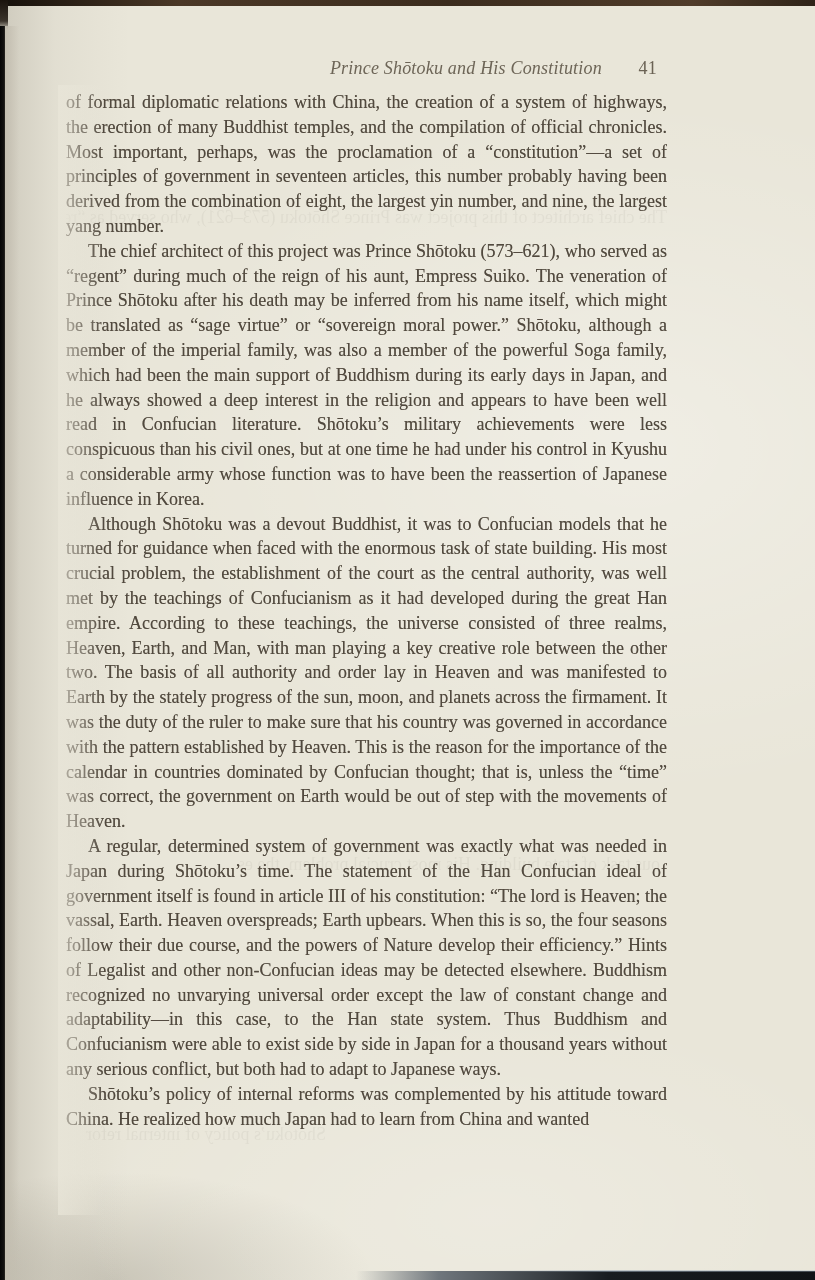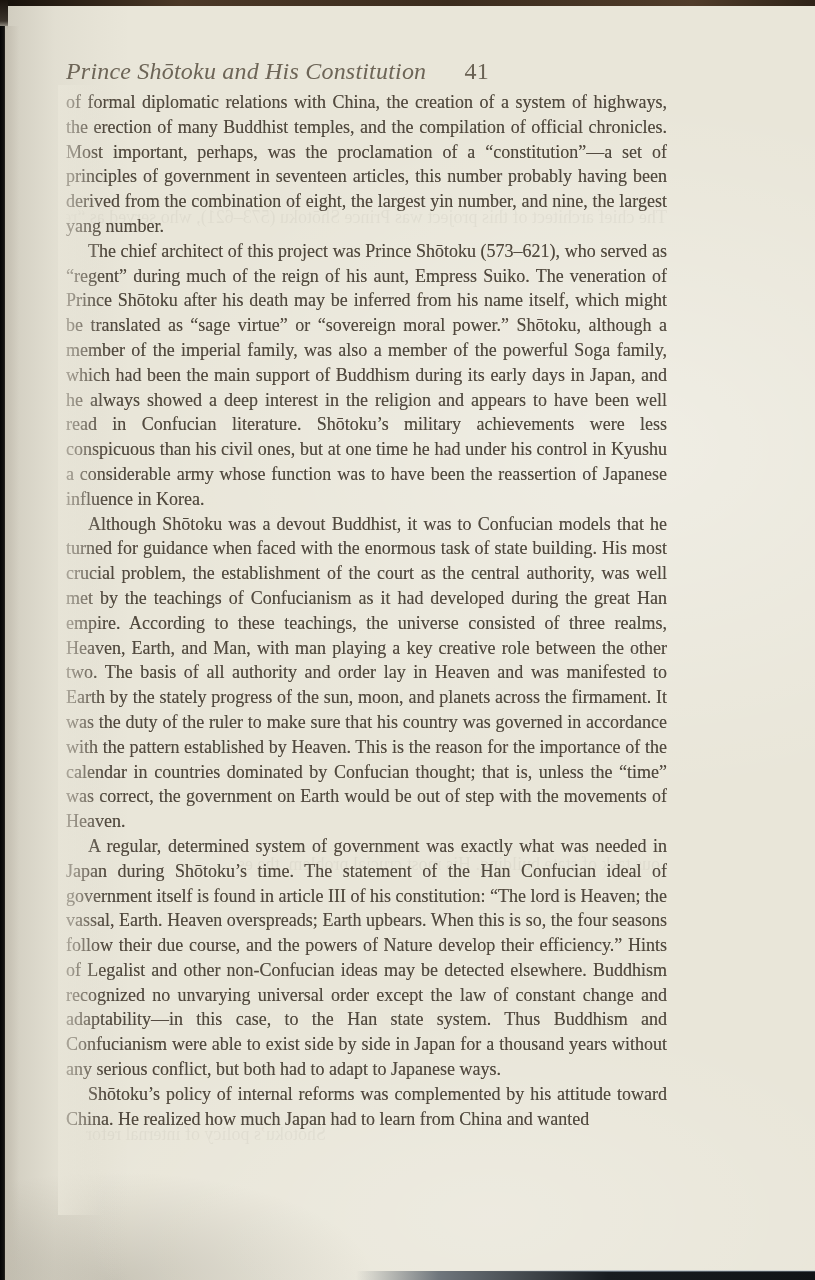--- a/index.html
+++ b/index.html
@@ -48,25 +48,25 @@
   }
   .bottom-edge-highlight {
     position: absolute; bottom: 8px; left: 480px; right: 0; height: 2px;
     background: linear-gradient(to right, rgba(140,155,170,0), rgba(150,165,180,0.55) 40%, rgba(170,185,200,0.35));
   }
 
   
   .running-head {
     position: absolute;
     top: 58px;
-    left: 66px;
+    left: 56px;
     width: 601px;
-    text-align: left;
+    text-align: right;
     color: #6d6557;
-    font-size: 24px;
+    font-size: 18px;
     letter-spacing: 0.2px;
     white-space: nowrap;
   }
   .running-title { font-style: italic; }
   .running-page-number {
     font-style: normal;
     display: inline-block;
     margin-left: 32px;
     color: #6a6254;
   }

